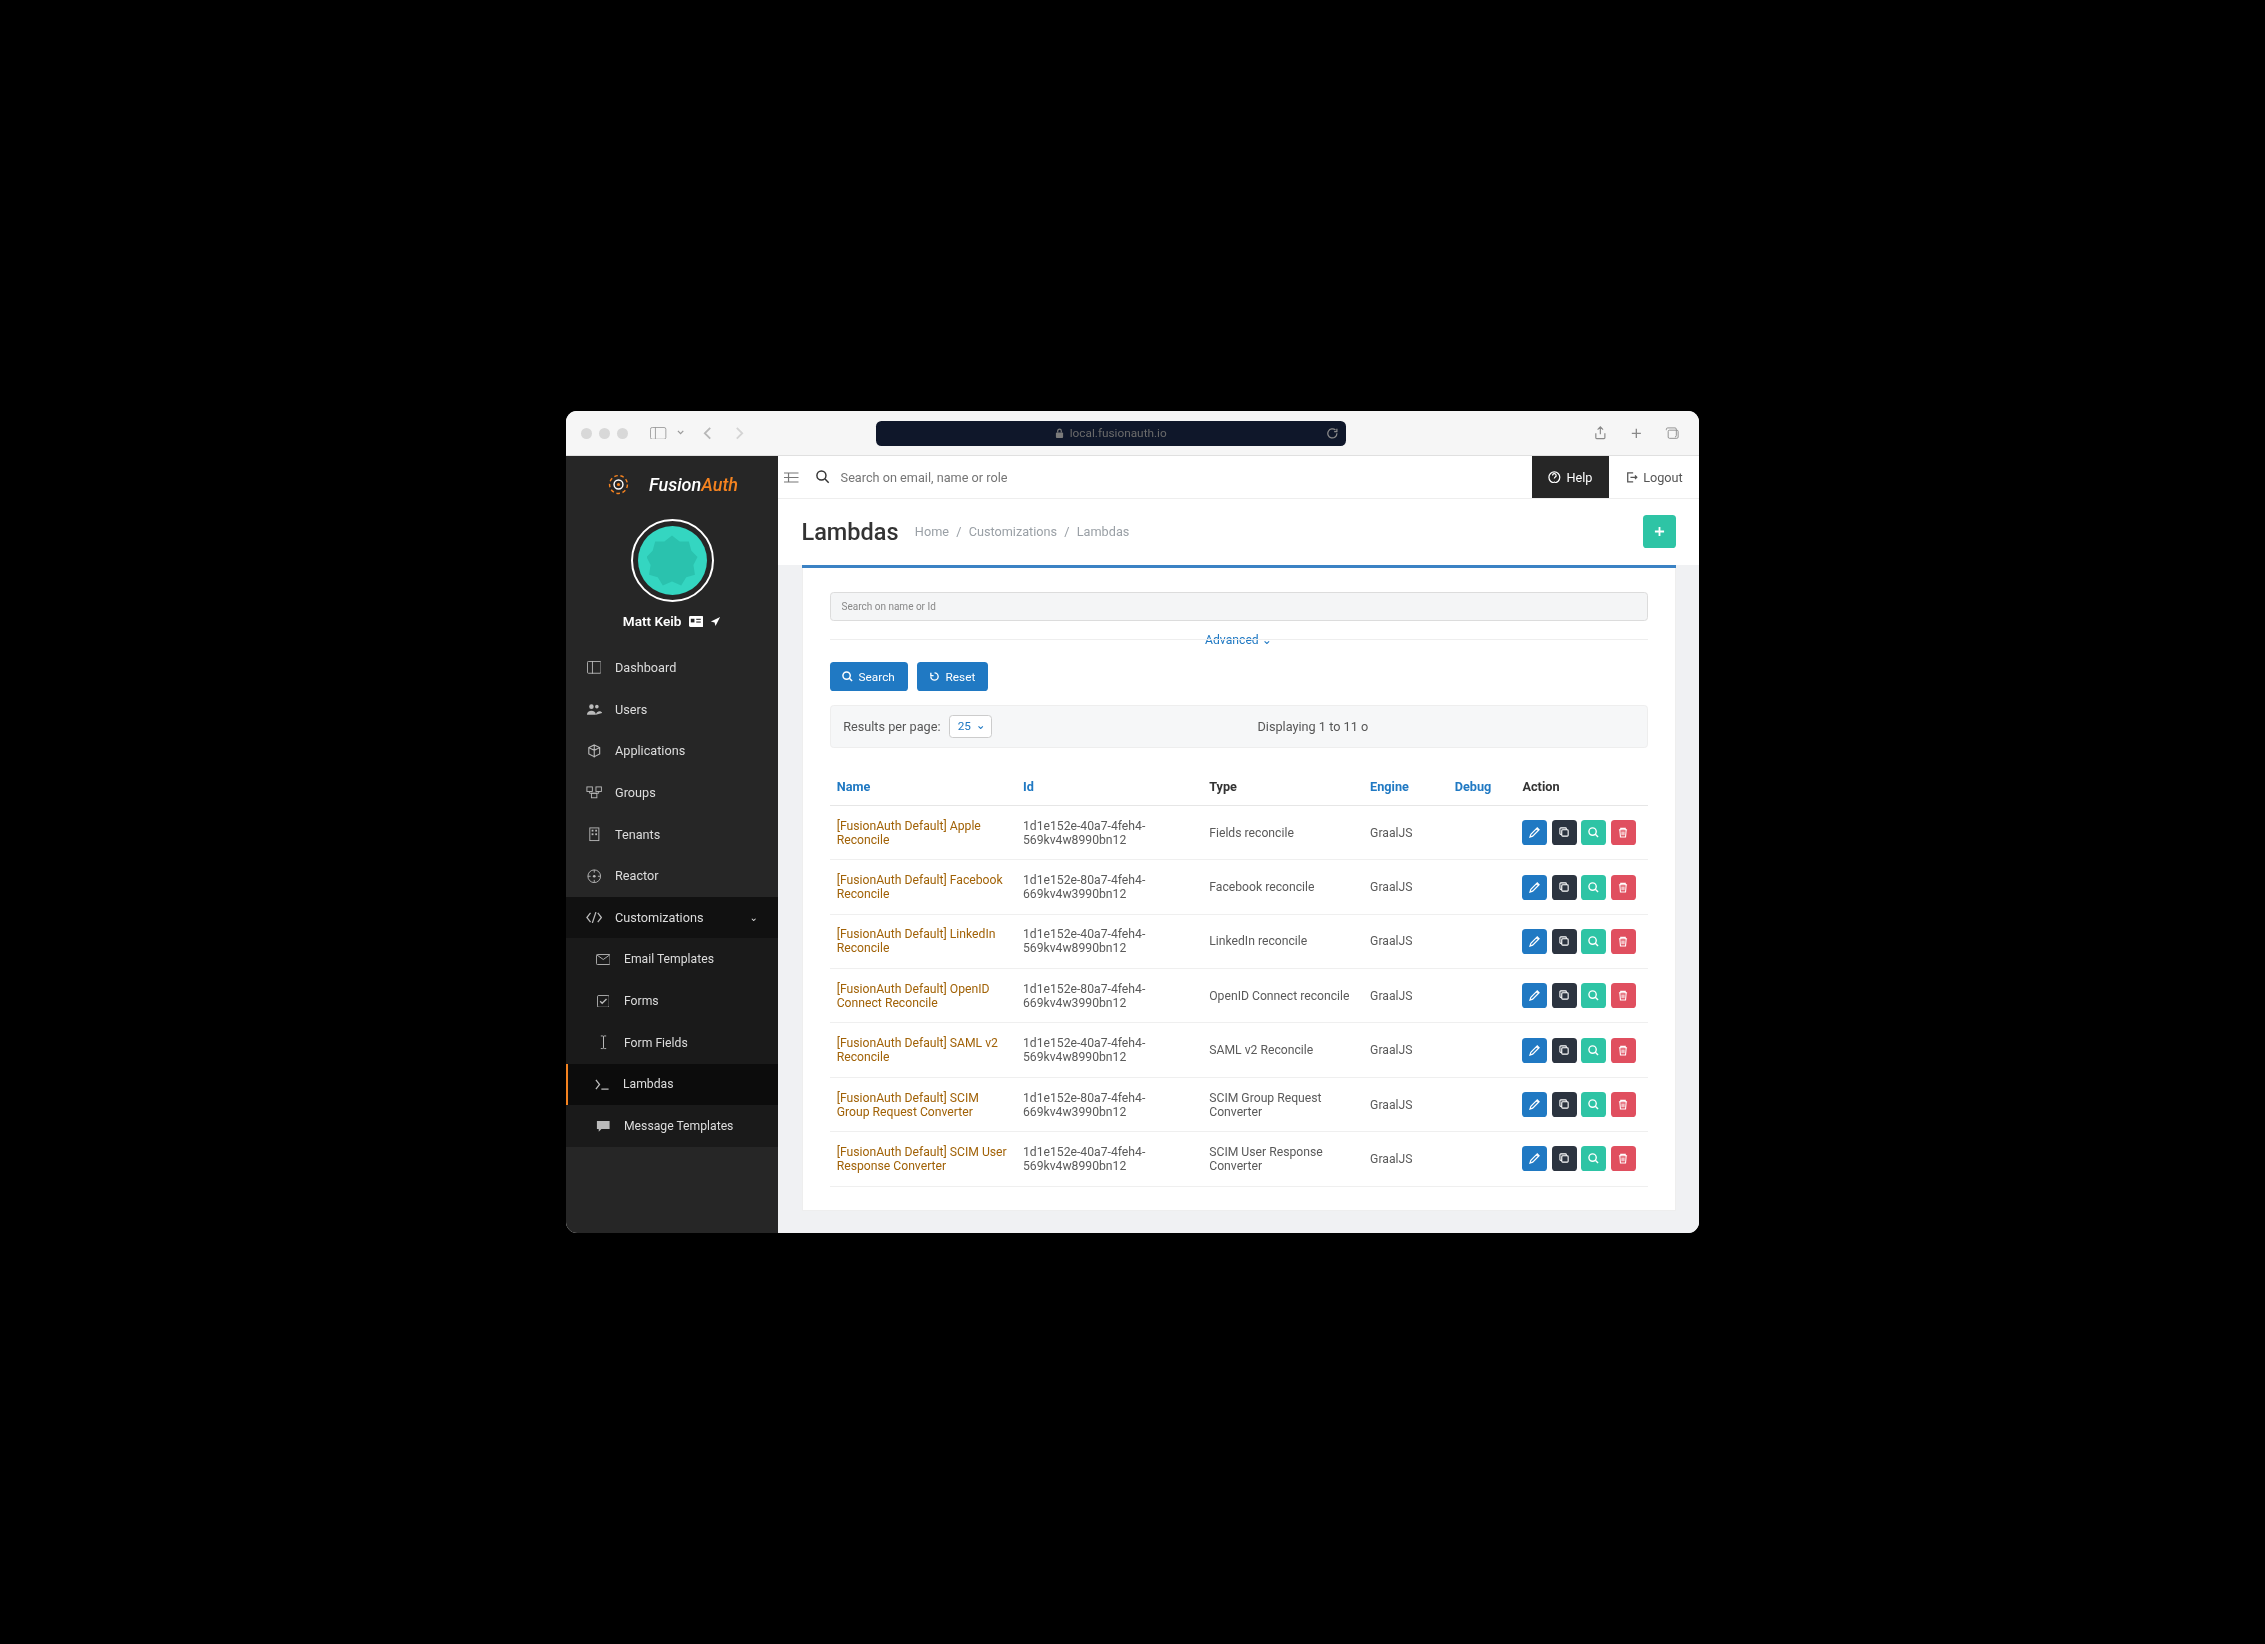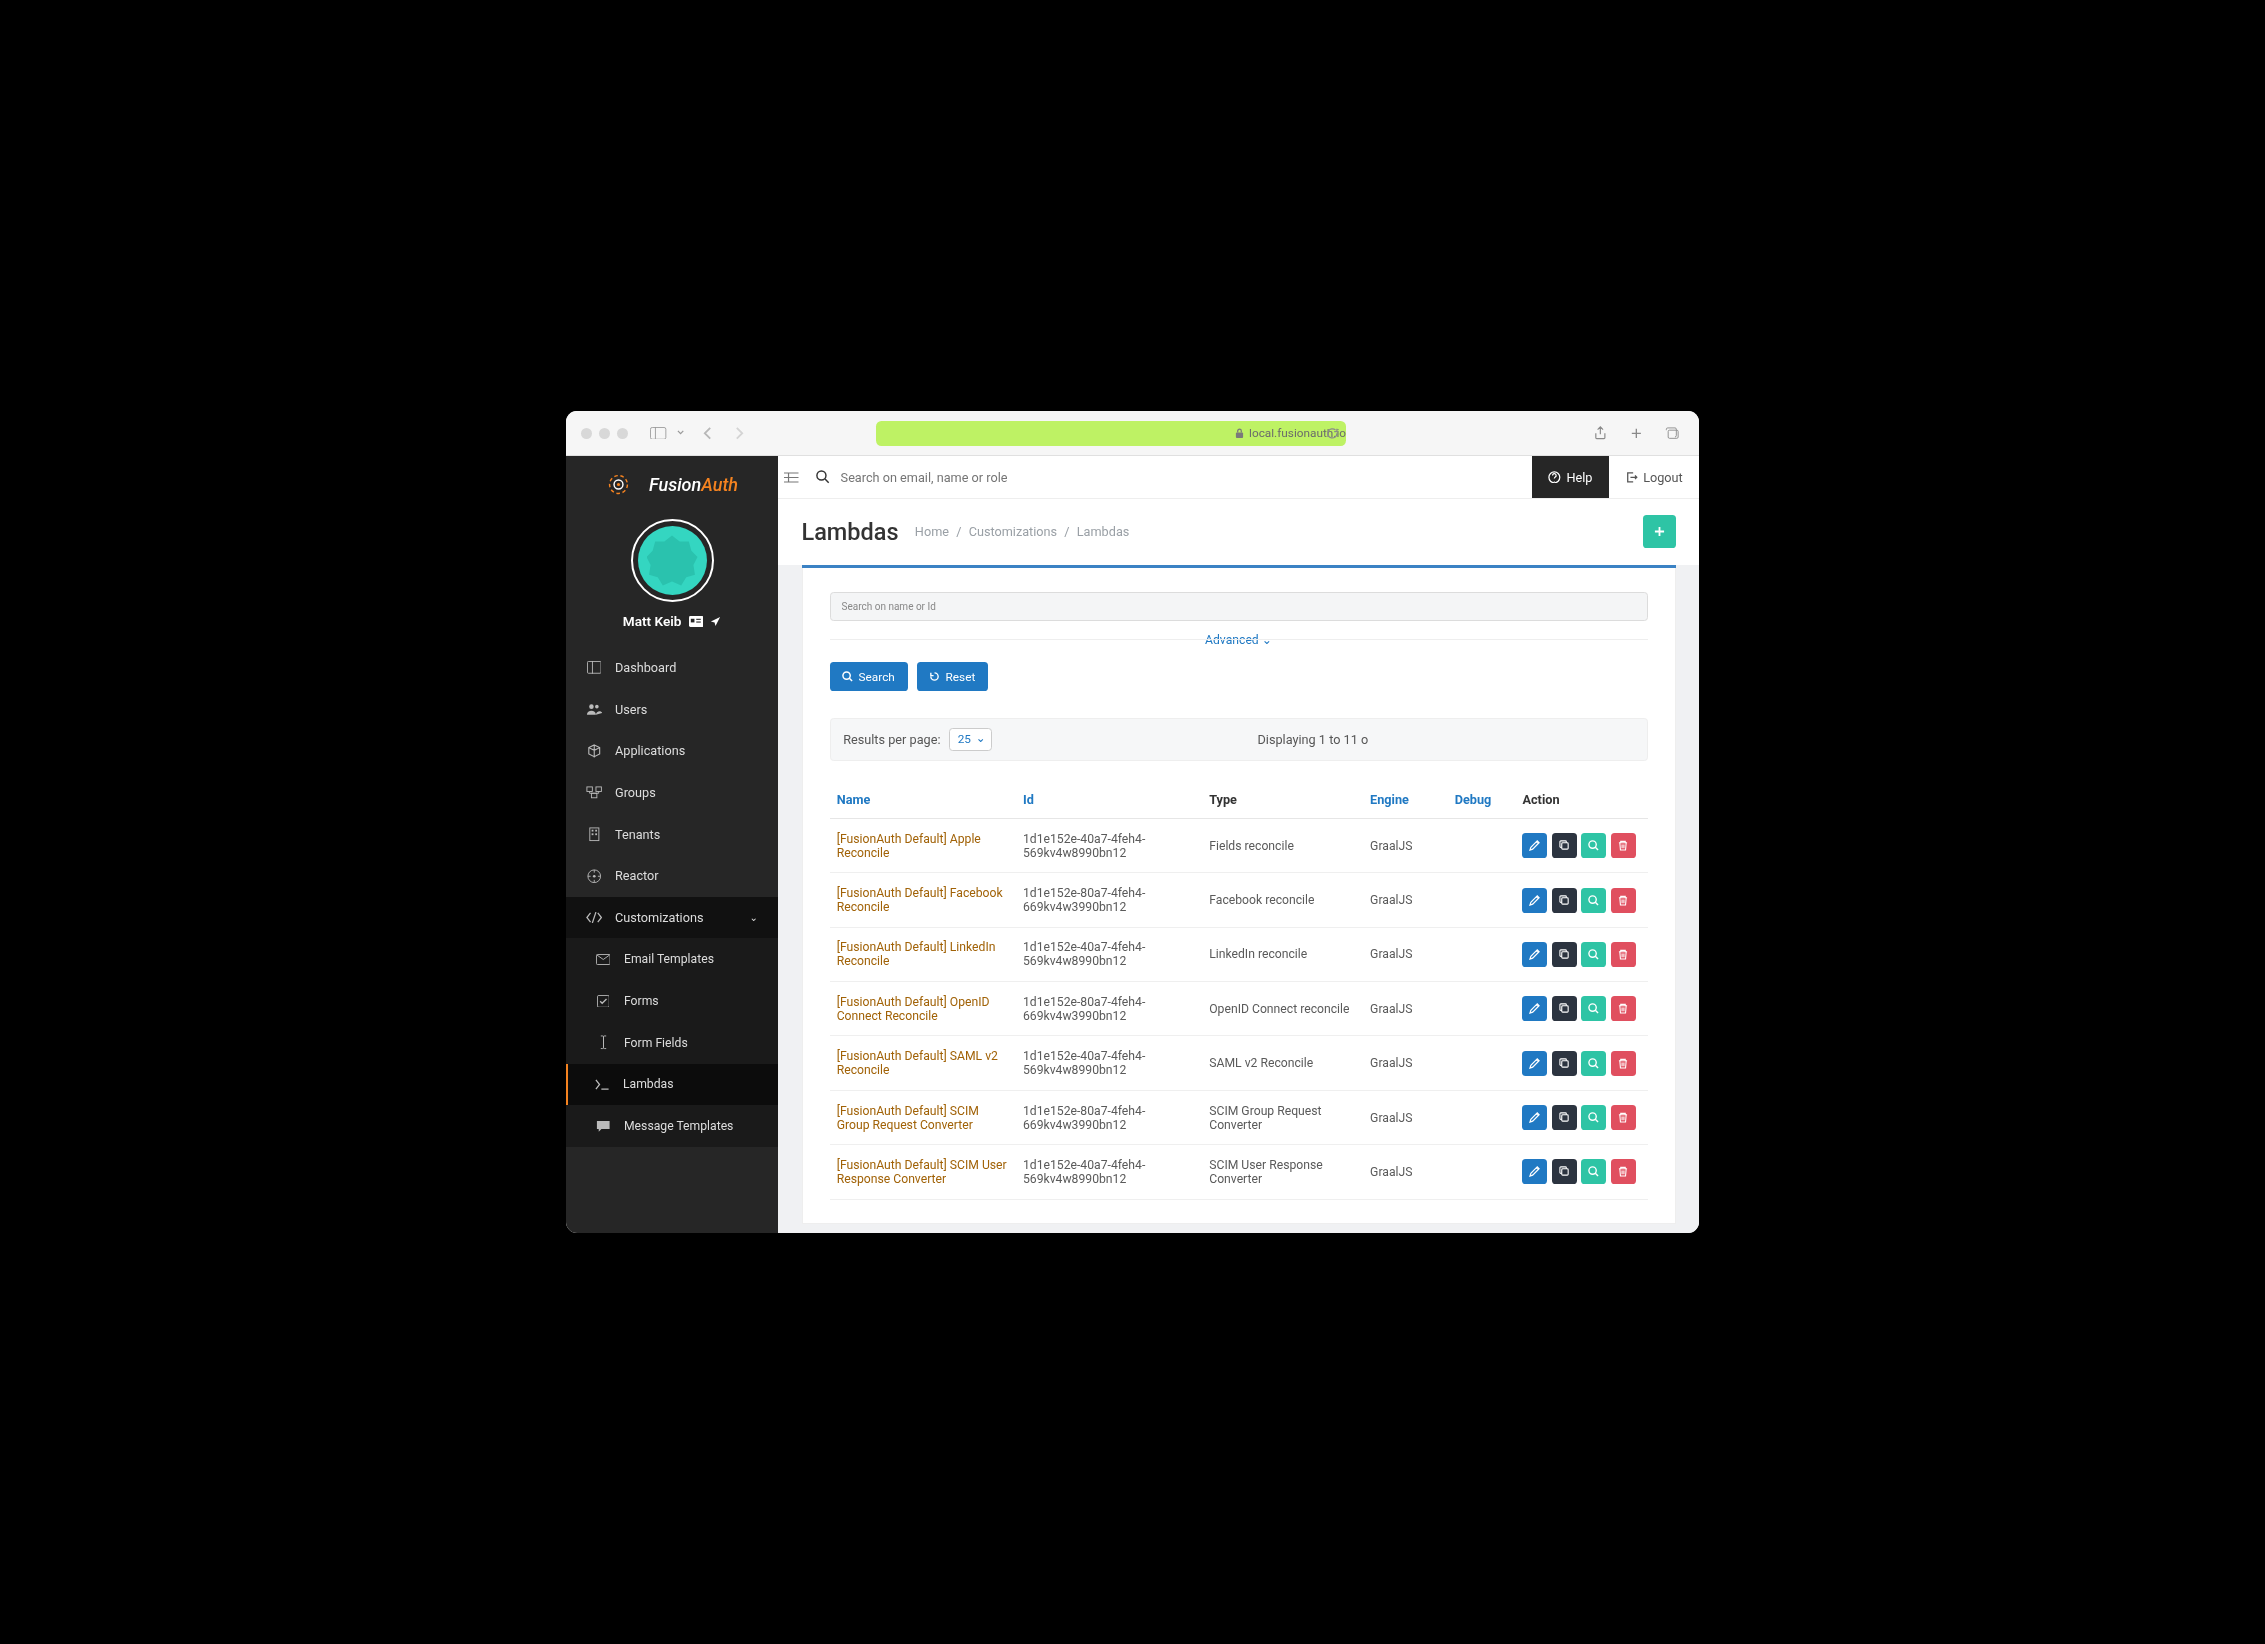--- a/index.html
+++ b/index.html
@@ -3,21 +3,21 @@
 <meta charset="utf-8">
 <style>
 * { margin: 0; padding: 0; box-sizing: border-box; font-family: -apple-system, BlinkMacSystemFont, "Segoe UI", Roboto, Helvetica, Arial, sans-serif; }
 body { background: #000; display: flex; align-items: center; justify-content: center; min-height: 100vh; }
 .window { width: 1133px; height: 822px; background: #fff; border-radius: 11px; overflow: hidden; display: flex; flex-direction: column; }
 .browser-chrome { height: 45px; background: #f6f6f6; border-bottom: 0.9px solid #e0e0e0; display: flex; align-items: center; padding: 0 14.5px; gap: 7.2px; }
 .traffic-lights { display: flex; gap: 7.2px; margin-right: 11px; }
 .traffic-light { width: 11px; height: 11px; border-radius: 50%; background: #d8d8d8; }
 .toolbar-btn { width: 25px; height: 25px; display: flex; align-items: center; justify-content: center; color: #b0b0b0; border-radius: 3.6px; }
 .toolbar-dropdown { display: flex; align-items: center; gap: 3.6px; }
-.url-bar { flex: 1; max-width: 470px; margin: 8px auto; background: #bef264; border-radius: 5.4px; height: 25px; display: flex; align-items: center; justify-content: flex-end; gap: 5.4px; color: #6b6b6b; font-size: 11.8px; position: relative; }
+.url-bar { flex: 1; max-width: 470px; margin: 8px auto; background: #0f172a; border-radius: 5.4px; height: 25px; display: flex; align-items: center; justify-content: center; gap: 5.4px; color: #6b6b6b; font-size: 11.8px; position: relative; }
 .url-bar .refresh { position: absolute; right: 7.2px; color: #8a8a8a; }
 .chrome-right { display: flex; gap: 11px; margin-left: auto; }
 .app { flex: 1; display: flex; overflow: hidden; }
 .sidebar { width: 212px; background: #262626; color: #ddd; display: flex; flex-direction: column; overflow-y: auto; }
 .logo-area { padding: 16.3px 0 11px; text-align: center; }
 .logo { display: inline-flex; align-items: center; gap: 18px; font-size: 18px; font-weight: 500; color: #fff; font-style: italic; }
 .logo .auth { color: #f58320; }
 .logo-icon { display: inline-block; width: 25px; height: 25px; }
 .profile { text-align: center; padding: 7.2px 0 16.3px; }
 .avatar-ring { width: 83px; height: 83px; border-radius: 50%; border: 2.7px solid #fff; margin: 0 auto 11px; display: flex; align-items: center; justify-content: center; }
@@ -49,21 +49,21 @@
 .accent-bar { height: 3.6px; background: #3b82c4; }
 .panel { background: #fff; border: 0.9px solid #eee; border-top: none; padding: 23.5px 27px; }
 .search-box { width: 100%; background: #f4f5f6; border: 0.9px solid #dcdcdc; border-radius: 3.6px; padding: 8.1px 11px; font-size: 10px; color: #555; }
 .search-box::placeholder { color: #888; }
 .divider { border: none; border-top: 0.9px solid #eee; margin: 18px 0 0; position: relative; }
 .advanced { text-align: center; margin-top: -9px; margin-bottom: 14.5px; }
 .advanced a { background: #fff; padding: 0 9px; color: #2079c3; font-size: 12.2px; text-decoration: none; }
 .btn-row { display: flex; gap: 9px; }
 .btn { border: none; border-radius: 3.6px; padding: 7.2px 12.7px; font-size: 11.8px; color: #fff; cursor: pointer; display: inline-flex; align-items: center; gap: 5.4px; }
 .btn-primary { background: #2079c3; }
-.results-bar { background: #f6f7f8; border: 0.9px solid #eee; border-radius: 3.6px; padding: 9px 12.7px; margin-top: 27px; display: flex; align-items: center; font-size: 12.7px; color: #565656; }
+.results-bar { background: #f6f7f8; border: 0.9px solid #eee; border-radius: 3.6px; padding: 9px 12.7px; margin-top: 14px; display: flex; align-items: center; font-size: 12.7px; color: #565656; }
 .select { border: 0.9px solid #ccc; border-radius: 3.6px; padding: 3.6px 20px 3.6px 7.2px; margin-left: 9px; color: #2079c3; font-size: 11.8px; background: #fff; position: relative; }
 .select::after { content: "⌄"; position: absolute; right: 5.4px; top: 1.8px; color: #2079c3; }
 .results-bar .displaying { margin: 0 auto; }
 .table { width: 100%; border-collapse: collapse; margin-top: 20px; }
 .table th { text-align: left; font-size: 12.7px; font-weight: 700; color: #2079c3; padding: 11px 7.2px; border-bottom: 0.9px solid #e6e6e6; }
 .table th.plain { color: #333; }
 .table td { font-size: 12.2px; color: #5a5a5a; padding: 12.7px 7.2px; border-bottom: 0.9px solid #efefef; vertical-align: middle; }
 .table td.name { color: #a16207; }
 .actions { display: flex; gap: 4.5px; justify-content: flex-start; }
 .act-btn { width: 25px; height: 25px; border-radius: 3.6px; color: #fff; display: flex; align-items: center; justify-content: center; cursor: pointer; }

